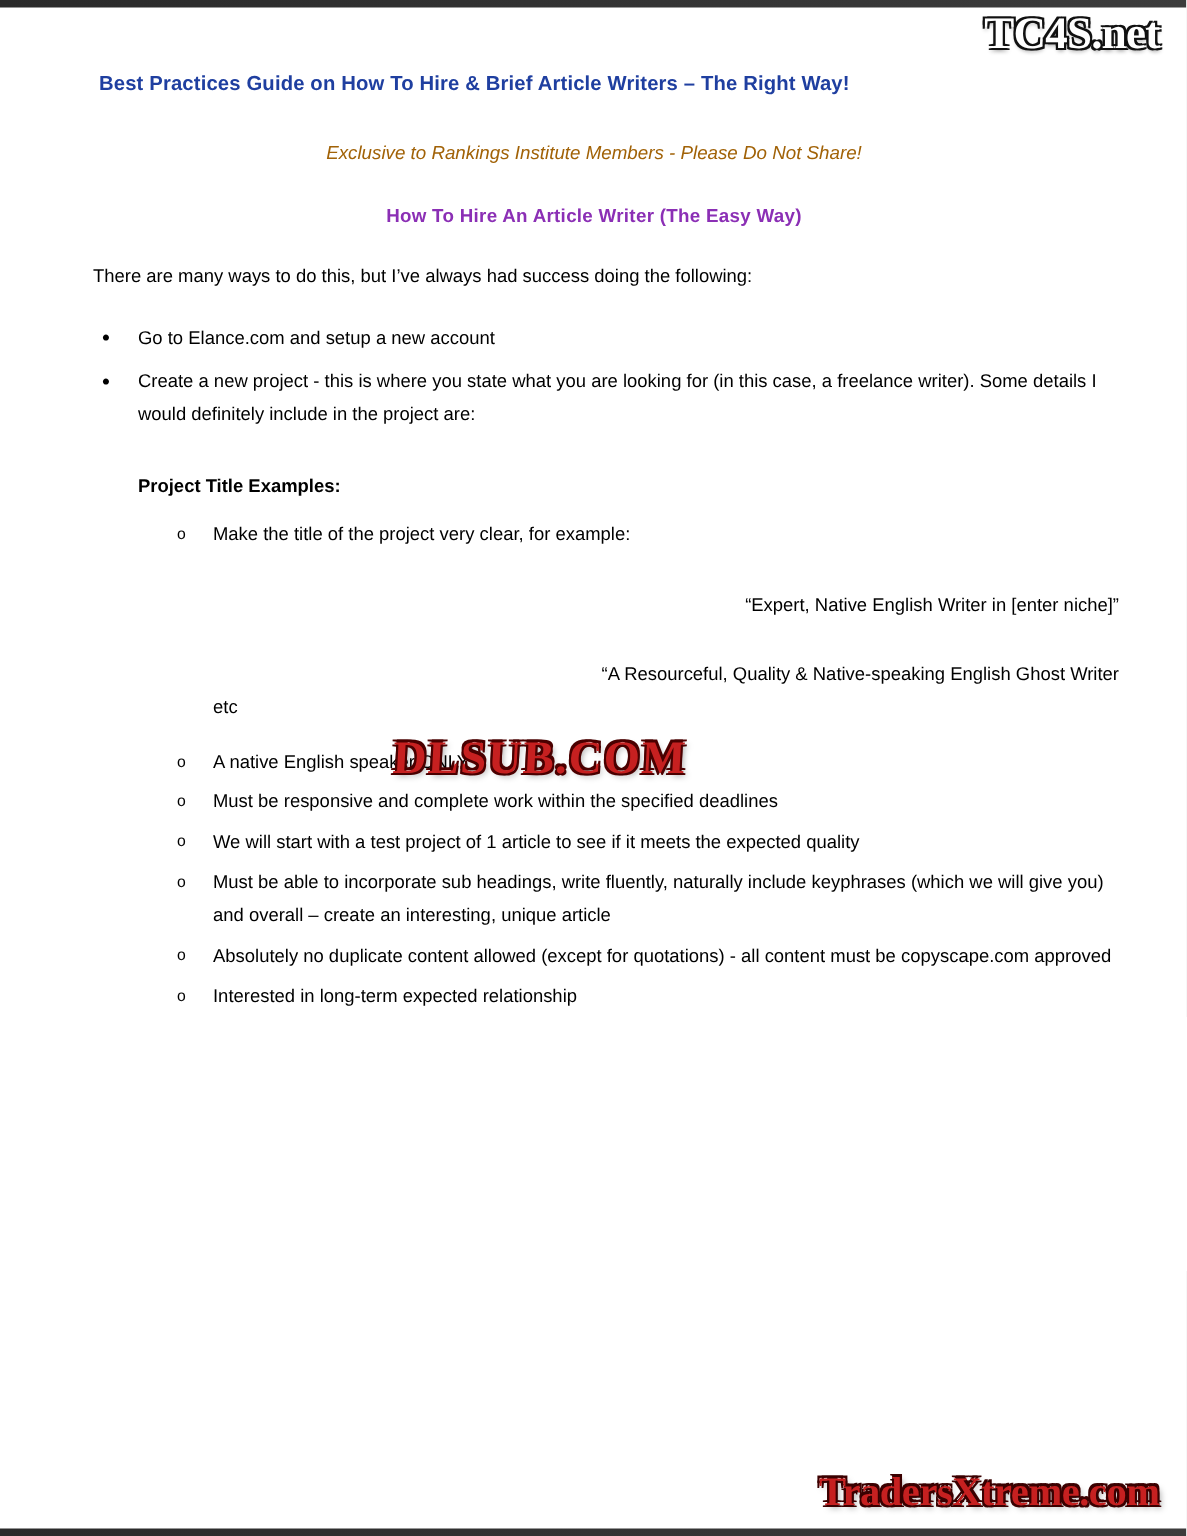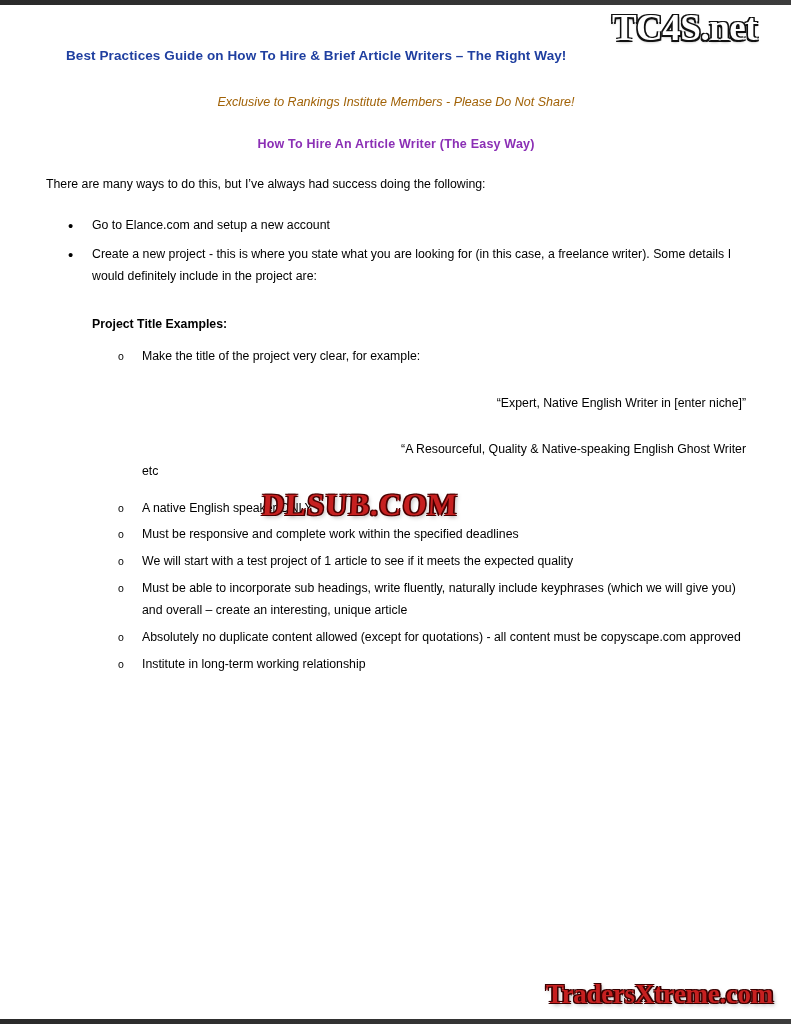--- a/index.html
+++ b/index.html
@@ -54,21 +54,21 @@
   .section-heading {
     color: #8b2fb5;
     font-weight: bold;
     font-size: 12.5px;
     margin: 28px 0 0 0;
     letter-spacing: 0.2px;
     text-align: center;
   }
   .para {
     font-size: 12.3px;
-    margin: 24px 0 0 0;
+    margin: 24px 0 0 16px;
     line-height: 1.55;
   }
   ul.bullets {
     margin: 20px 0 0 0;
     padding: 0 0 0 46px;
     list-style: none;
   }
   ul.bullets > li {
     position: relative;
     font-size: 12.3px;
@@ -121,25 +121,25 @@
     line-height: 1.8;
   }
   .quote-line {
     margin-top: 24px;
     text-align: right;
   }
 
   
   .wm-tc4s {
     position: absolute;
-    right: 34px;
+    right: 18px;
     top: 6px;
     font-family: "Liberation Serif", serif;
     font-weight: bold;
-    font-size: 37px;
+    font-size: 30px;
     color: #ffffff;
     text-shadow:
       -1.5px -1.5px 0 #111, 1.5px -1.5px 0 #111,
       -1.5px 1.5px 0 #111, 1.5px 1.5px 0 #111,
       0 2px 3px rgba(0,0,0,0.4);
     letter-spacing: -0.5px;
   }
   .wm-dlsub {
     position: absolute;
     left: 262px;
@@ -205,21 +205,21 @@
       <div>etc</div>
     </div>
 
 
     <ul class="subbullets">
       <li>A native English speaker ONLY</li>
       <li>Must be responsive and complete work within the specified deadlines</li>
       <li>We will start with a test project of 1 article to see if it meets the expected quality</li>
       <li>Must be able to incorporate sub headings, write fluently, naturally include keyphrases (which we will give you) and overall – create an interesting, unique article</li>
       <li>Absolutely no duplicate content allowed (except for quotations) - all content must be copyscape.com approved</li>
-      <li>Institute in long-term working relationship</li>
+      <li>Interested in long-term expected relationship</li>
     </ul>
 
   </div>
 
   <div class="wm-tc4s">TC4S.net</div>
   <div class="wm-dlsub">DLSUB.COM</div>
   <div class="wm-traders">TradersXtreme.com</div>
 
 </div>
 

